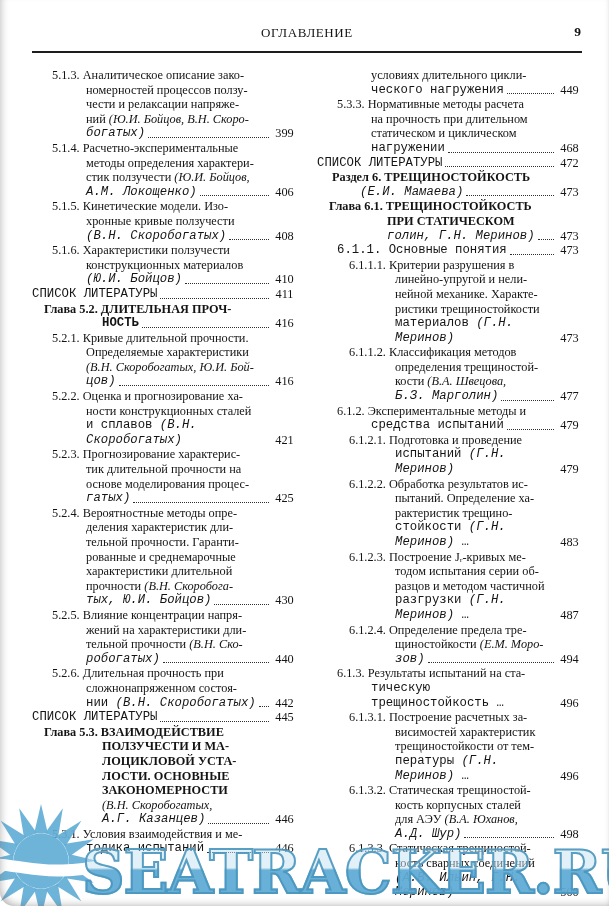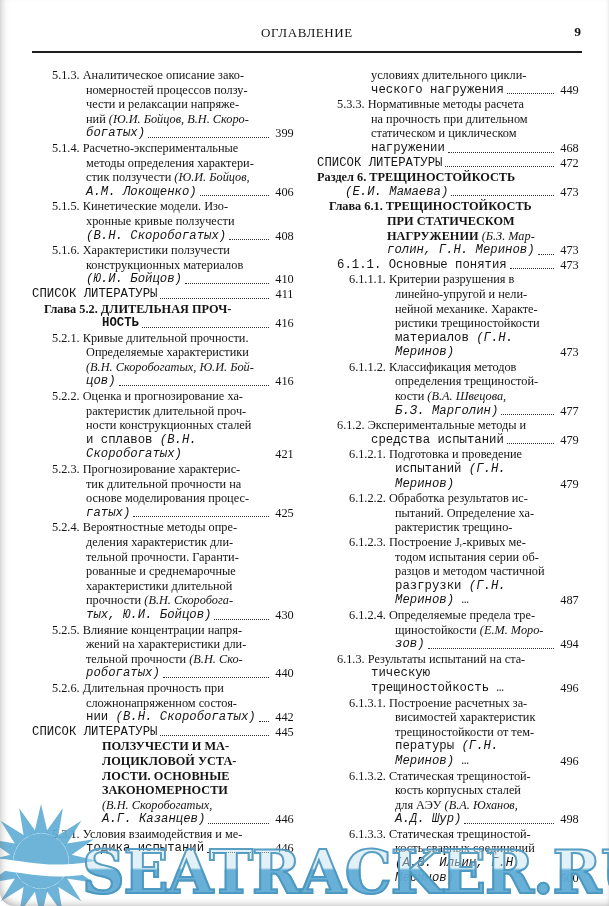--- a/index.html
+++ b/index.html
@@ -20,21 +20,21 @@
   .htitle{position:absolute;left:0;right:0;text-align:center;font-size:13px;letter-spacing:0.6px;}
   .hpage{position:absolute;right:1px;top:-1px;font-weight:700;font-size:13.5px;}
   .rule{border-top:2px solid #1d1d1d;margin-top:5px;}
   .cols{display:flex;gap:20px;margin-top:15px;}
   .col{flex:1 1 0;min-width:0;}
 
   .entry{padding-left:var(--hang);}
   .e-item   {margin-left:20px; --hang:34px;}
   .e-item2  {margin-left:32px; --hang:46px;}
   .e-chapter{margin-left:12px; --hang:58px; font-weight:700;}
-  .e-razdel {margin-left:0;    --hang:28px; font-weight:700;}
+  .e-razdel {margin-left:15px;    --hang:28px; font-weight:700;}
   .e-list   {margin-left:0;    --hang:0px;}
   .e-chapter i, .e-razdel i{font-weight:400;}
   i{font-style:italic;}
 
   .line{min-height:14.6px;}
   .line.first{text-indent:calc(-1 * var(--hang));}
   .line.last{display:flex;align-items:flex-end;}
   .line.last.first{margin-left:calc(-1 * var(--hang));text-indent:0;}
   .txt{flex:0 1 auto;font-family:Liberation Mono, monospace;}
   .lead{flex:1 1 auto;min-width:10px;margin:0 3px 3px 3px;border-bottom:1.8px dotted #2e2e2e;align-self:flex-end;}
@@ -127,21 +127,20 @@
           <div class="line"><span>Определяемые характеристики</span></div>
           <div class="line"><i>(В.Н. Скоробогатых, Ю.И. Бой-</i></div>
           <div class="line last">
             <span class="txt"><i>цов)</i></span>
             <span class="lead"></span>
             <span class="pg">416</span>
           </div>
         </div>
         <div class="entry e-item">
           <div class="line first"><span>5.2.2. Оценка и прогнозирование ха-</span></div>
-          <div class="line"><span>рактеристик длительной проч-</span></div>
           <div class="line"><span>ности конструкционных сталей</span></div>
           <div class="line last">
             <span class="txt"><span>и сплавов </span><i>(В.Н. Скоробогатых)</i></span>
             <span class="lead nodots"></span>
             <span class="pg">421</span>
           </div>
         </div>
         <div class="entry e-item">
           <div class="line first"><span>5.2.3. Прогнозирование характерис-</span></div>
           <div class="line"><span>тик длительной прочности на</span></div>
@@ -185,20 +184,21 @@
           </div>
         </div>
         <div class="entry e-list">
           <div class="line last first">
             <span class="txt"><span>СПИСОК ЛИТЕРАТУРЫ</span></span>
             <span class="lead"></span>
             <span class="pg">445</span>
           </div>
         </div>
         <div class="entry e-chapter">
+          <div class="line first"><span>Глава 5.3. ВЗАИМОДЕЙСТВИЕ</span></div>
           <div class="line"><span>ПОЛЗУЧЕСТИ И МА-</span></div>
           <div class="line"><span>ЛОЦИКЛОВОЙ УСТА-</span></div>
           <div class="line"><span>ЛОСТИ. ОСНОВНЫЕ</span></div>
           <div class="line"><span>ЗАКОНОМЕРНОСТИ</span></div>
           <div class="line"><i>(В.Н. Скоробогатых,</i></div>
           <div class="line last">
             <span class="txt"><i>А.Г. Казанцев)</i></span>
             <span class="lead"></span>
             <span class="pg">446</span>
           </div>
@@ -242,21 +242,20 @@
           <div class="line first"><span>Раздел 6. ТРЕЩИНОСТОЙКОСТЬ</span></div>
           <div class="line last">
             <span class="txt"><i>(Е.И. Мамаева)</i></span>
             <span class="lead"></span>
             <span class="pg">473</span>
           </div>
         </div>
         <div class="entry e-chapter">
           <div class="line first"><span>Глава 6.1. ТРЕЩИНОСТОЙКОСТЬ</span></div>
           <div class="line"><span>ПРИ СТАТИЧЕСКОМ</span></div>
-          <div class="line"><span>НАГРУЖЕНИИ </span><i>(Б.З. Мар-</i></div>
           <div class="line last">
             <span class="txt"><i>голин, Г.Н. Меринов)</i></span>
             <span class="lead"></span>
             <span class="pg">473</span>
           </div>
         </div>
         <div class="entry e-item">
           <div class="line last first">
             <span class="txt"><span>6.1.1. Основные понятия</span></span>
             <span class="lead"></span>
@@ -297,33 +296,38 @@
           <div class="line last">
             <span class="txt"><span>испытаний </span><i>(Г.Н. Меринов)</i></span>
             <span class="lead nodots"></span>
             <span class="pg">479</span>
           </div>
         </div>
         <div class="entry e-item2">
           <div class="line first"><span>6.1.2.2. Обработка результатов ис-</span></div>
           <div class="line"><span>пытаний. Определение ха-</span></div>
           <div class="line"><span>рактеристик трещино-</span></div>
+          <div class="line last">
+            <span class="txt"><span>стойкости </span><i>(Г.Н. Меринов)</i><span> …</span></span>
+            <span class="lead nodots"></span>
+            <span class="pg">483</span>
+          </div>
         </div>
         <div class="entry e-item2">
           <div class="line first"><span>6.1.2.3. Построение Jᵣ-кривых ме-</span></div>
           <div class="line"><span>тодом испытания серии об-</span></div>
           <div class="line"><span>разцов и методом частичной</span></div>
           <div class="line last">
             <span class="txt"><span>разгрузки </span><i>(Г.Н. Меринов)</i><span> …</span></span>
             <span class="lead nodots"></span>
             <span class="pg">487</span>
           </div>
         </div>
         <div class="entry e-item2">
-          <div class="line first"><span>6.1.2.4. Определяемые предела тре-</span></div>
+          <div class="line first"><span>6.1.2.4. Определение предела тре-</span></div>
           <div class="line"><span>щиностойкости </span><i>(Е.М. Моро-</i></div>
           <div class="line last">
             <span class="txt"><i>зов)</i></span>
             <span class="lead"></span>
             <span class="pg">494</span>
           </div>
         </div>
         <div class="entry e-item">
           <div class="line first"><span>6.1.3. Результаты испытаний на ста-</span></div>
           <div class="line last">

